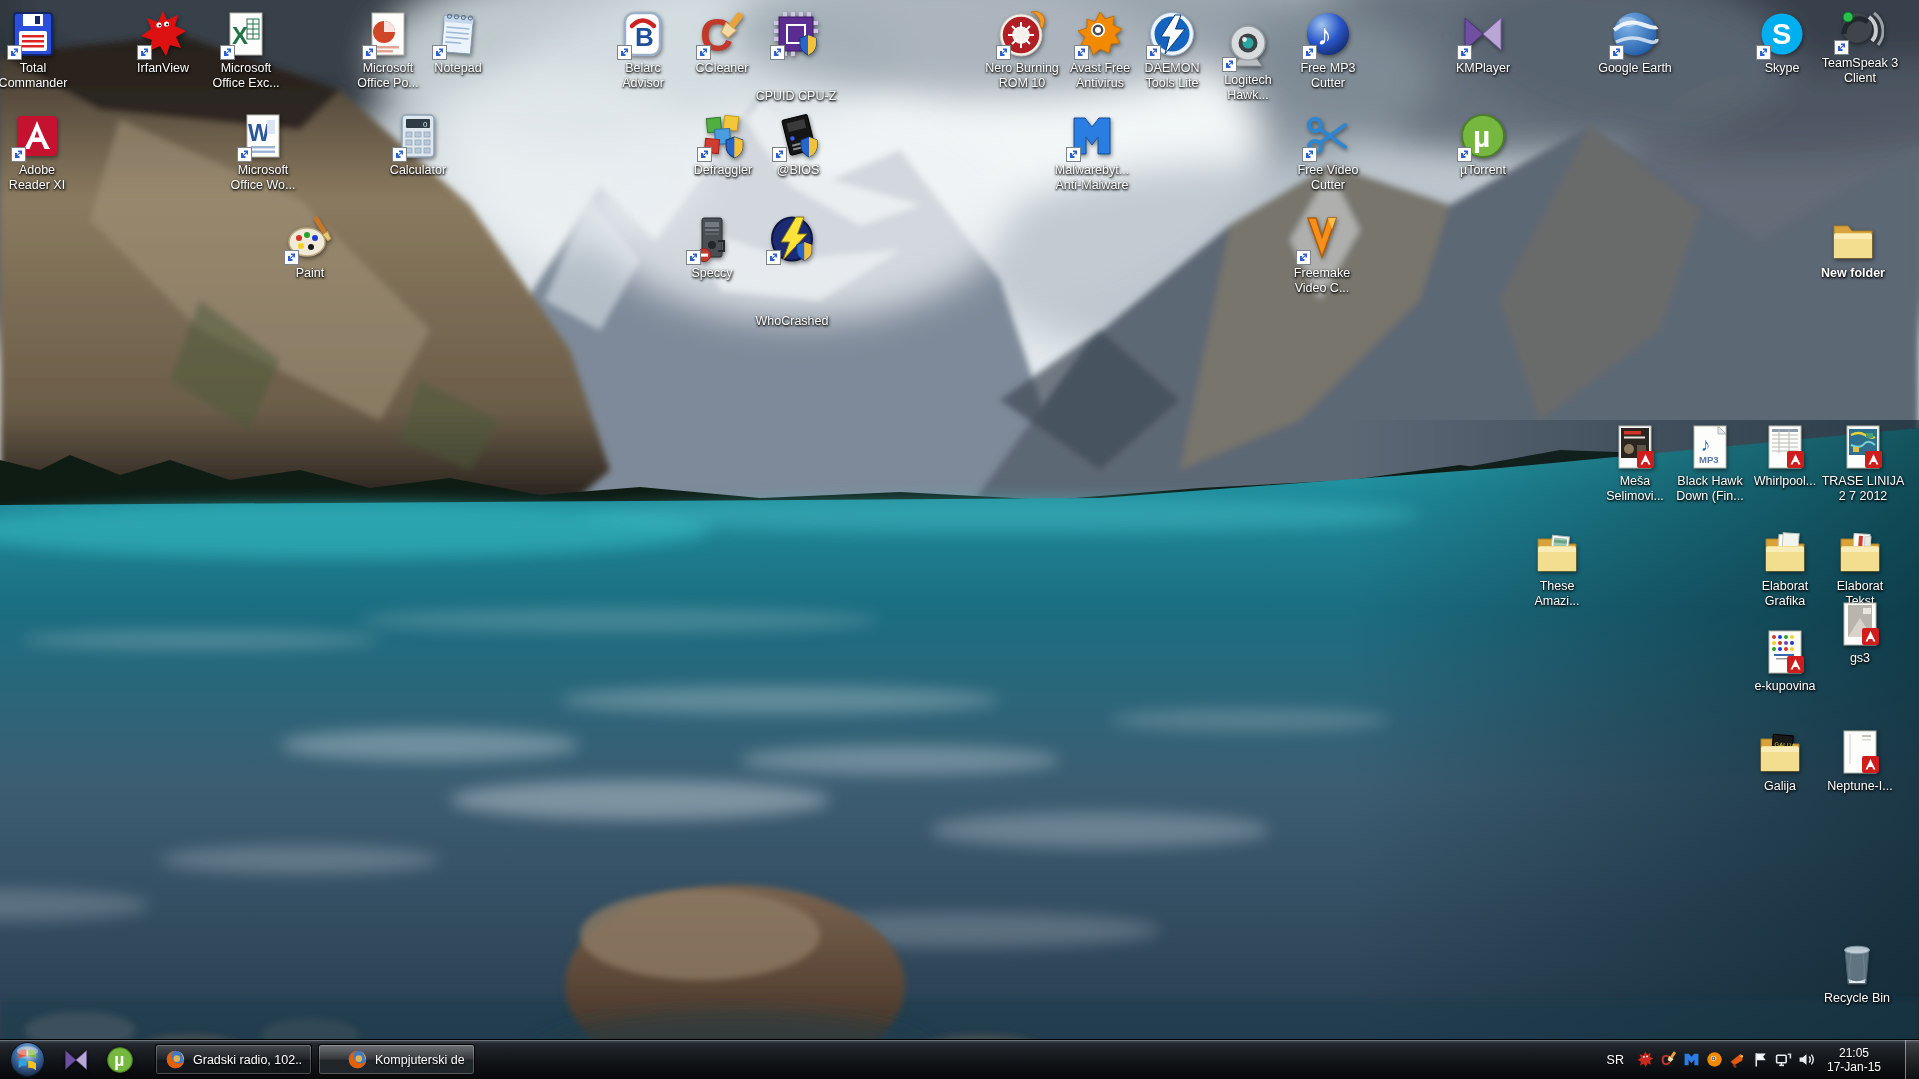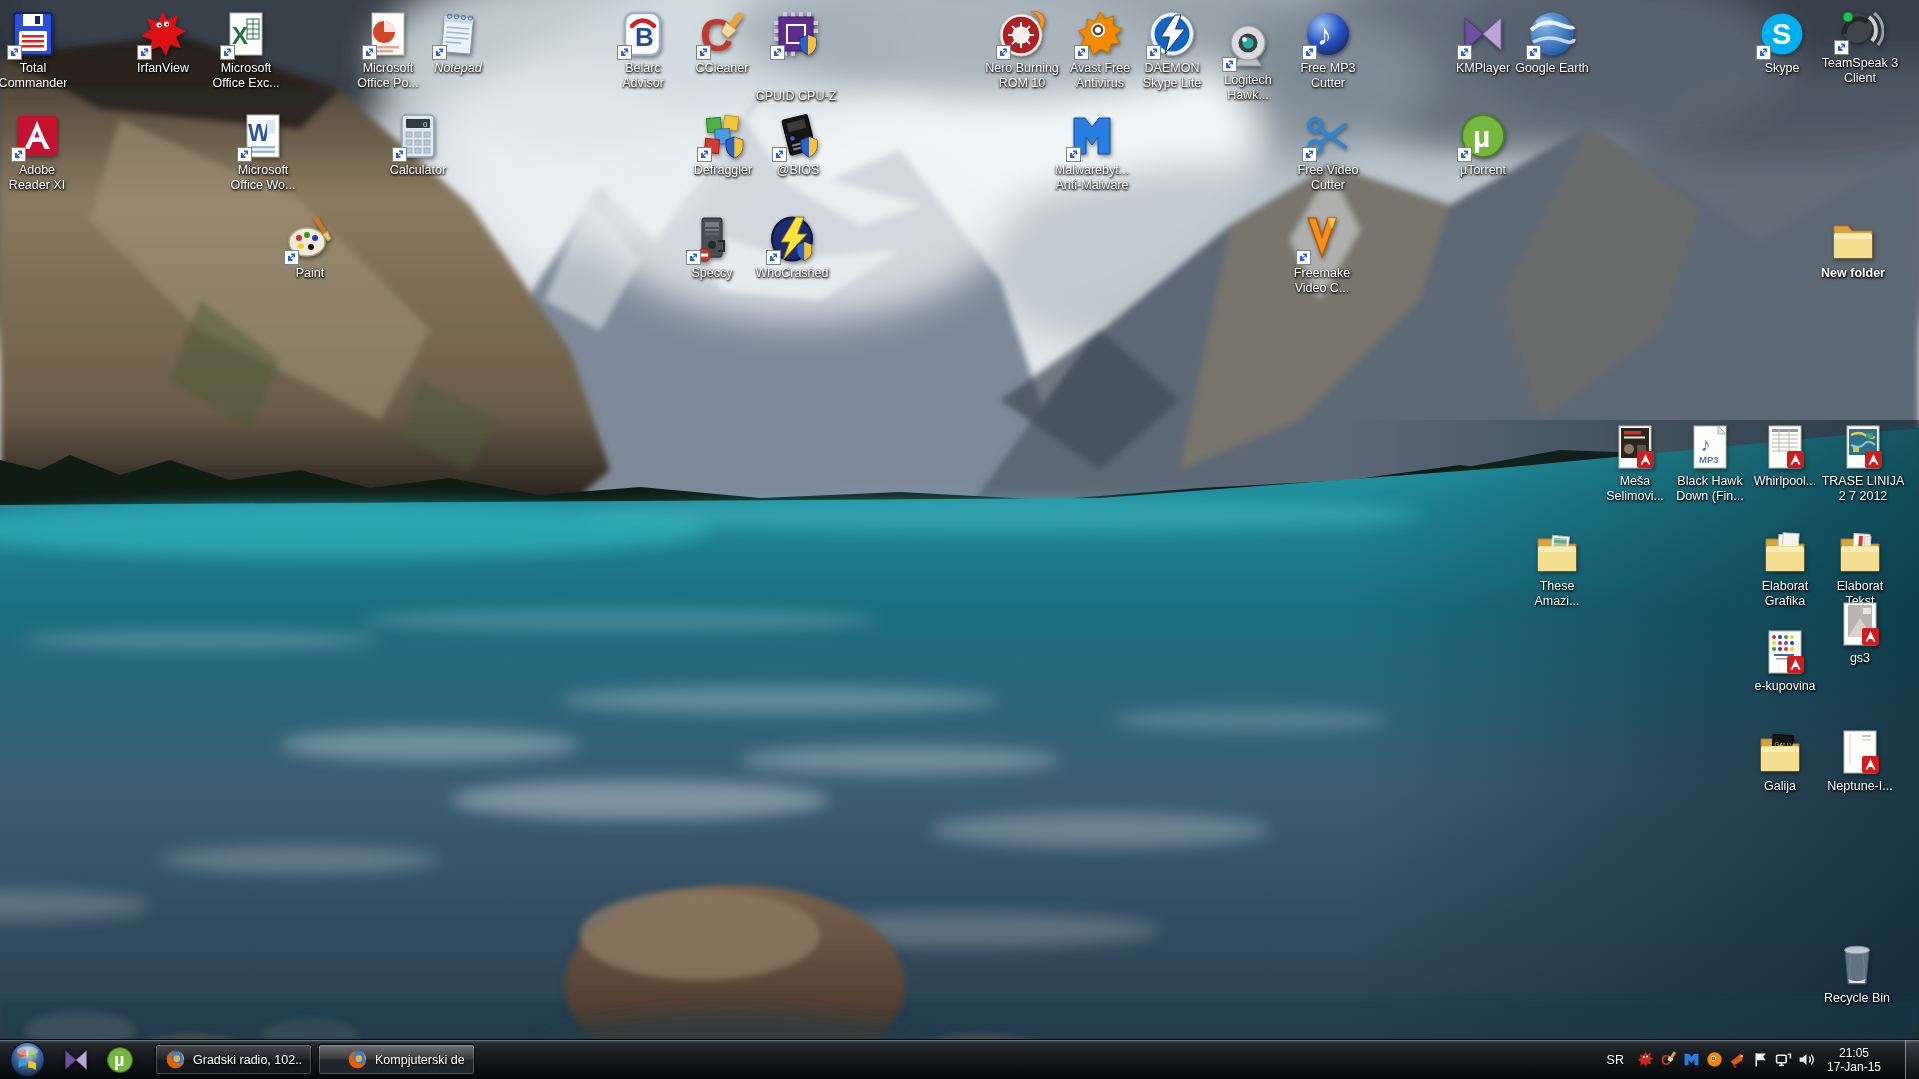--- a/index.html
+++ b/index.html
@@ -239,21 +239,21 @@
           </svg><span class="sc-badge">
             <svg viewBox="0 0 13 13">
               <path d="M3 10 L3 5 L5 5 L5 7 L8 4 L6 4 L6 2.5 L10 2.5 L10 6.5 L8.5 6.5 L8.5 5 L5.5 8 L7.5 8 L7.5 10 Z" fill="#2a5fd0" transform="rotate(0)"></path>
             </svg>
           </span></div>
         <div class="label">
           <div>Microsoft</div>
           <div>Office Po...</div>
         </div>
       </div>
-      <div class="dicon" style="left: 412px; top: 10px; font-style: italic;">
+      <div class="dicon" style="left: 412px; top: 10px;">
         <div class="art"><svg viewBox="0 0 48 48">
             <g transform="rotate(5 24 24)">
               <rect x="9" y="7" width="29" height="36" fill="#eaf2fb" stroke="#7f98b5"></rect>
               <rect x="9" y="7" width="29" height="6" fill="#c7d8ec"></rect>
               <circle cx="14" cy="7" r="2" fill="none" stroke="#5c7693"></circle>
               <circle cx="21" cy="7" r="2" fill="none" stroke="#5c7693"></circle>
               <circle cx="28" cy="7" r="2" fill="none" stroke="#5c7693"></circle>
               <circle cx="35" cy="7" r="2" fill="none" stroke="#5c7693"></circle>
               <path d="M12 18 h23 M12 23 h23 M12 28 h23 M12 33 h16" stroke="#9db8d6" stroke-width="1.6"></path>
             </g>
@@ -365,21 +365,21 @@
             <circle cx="24" cy="24" r="21.5" fill="#eef4fb" stroke="#9bb6d4"></circle>
             <circle cx="24" cy="24" r="17.5" fill="#1565c0"></circle>
             <path d="M27 5 L13 27 h8.5 L17 44 L37 19 h-9.5 L33 5 z" fill="#fff" stroke="#0a3c78"></path>
           </svg><span class="sc-badge">
             <svg viewBox="0 0 13 13">
               <path d="M3 10 L3 5 L5 5 L5 7 L8 4 L6 4 L6 2.5 L10 2.5 L10 6.5 L8.5 6.5 L8.5 5 L5.5 8 L7.5 8 L7.5 10 Z" fill="#2a5fd0" transform="rotate(0)"></path>
             </svg>
           </span></div>
         <div class="label">
           <div>DAEMON</div>
-          <div>Skype Lite</div>
+          <div>Tools Lite</div>
         </div>
       </div>
       <div class="dicon" style="left: 1202px; top: 22px;">
         <div class="art"><svg viewBox="0 0 48 48">
             <path d="M15 37 h18 l5 7 H10 z" fill="#b9bec2" stroke="#8c9296"></path>
             <circle cx="24" cy="21" r="17" fill="#d9dcde" stroke="#9aa0a5" stroke-width="1.5"></circle>
             <circle cx="24" cy="21" r="9.5" fill="#3c4347"></circle>
             <circle cx="24" cy="21" r="5.5" fill="#2aa7a0"></circle>
             <circle cx="20.5" cy="17.5" r="2.4" fill="#fff" opacity=".85"></circle>
           </svg><span class="sc-badge">
@@ -419,21 +419,21 @@
             <path d="M42 8 L24 24 L42 40 Z" fill="#b7a6d6" stroke="#7a5fa8"></path>
           </svg><span class="sc-badge">
             <svg viewBox="0 0 13 13">
               <path d="M3 10 L3 5 L5 5 L5 7 L8 4 L6 4 L6 2.5 L10 2.5 L10 6.5 L8.5 6.5 L8.5 5 L5.5 8 L7.5 8 L7.5 10 Z" fill="#2a5fd0" transform="rotate(0)"></path>
             </svg>
           </span></div>
         <div class="label">
           <div>KMPlayer</div>
         </div>
       </div>
-      <div class="dicon" style="left: 1506px; top: 10px;">
+      <div class="dicon" style="left: 1589px; top: 10px;">
         <div class="art"><svg viewBox="0 0 48 48">
             <defs>
               <radialGradient id="g_ge" cx="35%" cy="30%" r="85%">
                 <stop offset="0" stop-color="#7fb4e8"></stop>
                 <stop offset="1" stop-color="#1450a0"></stop>
               </radialGradient>
             </defs>
             <circle cx="24" cy="24" r="21.5" fill="url(#g_ge)"></circle>
             <path d="M3 20 Q16 9 30 14 T46 17" stroke="#eef4fa" stroke-width="4" fill="none" opacity=".95"></path>
             <path d="M5 32 Q20 25 33 30 T46 29" stroke="#dce8f4" stroke-width="3.5" fill="none" opacity=".85"></path>
@@ -651,21 +651,21 @@
             <rect x="12" y="38.6" width="8" height="3" fill="#fff"></rect>
           </svg><span class="sc-badge">
             <svg viewBox="0 0 13 13">
               <path d="M3 10 L3 5 L5 5 L5 7 L8 4 L6 4 L6 2.5 L10 2.5 L10 6.5 L8.5 6.5 L8.5 5 L5.5 8 L7.5 8 L7.5 10 Z" fill="#2a5fd0" transform="rotate(0)"></path>
             </svg>
           </span></div>
         <div class="label">
           <div>Speccy</div>
         </div>
       </div>
-      <div class="dicon" style="left: 746px; top: 215px;">
+      <div class="dicon" style="left: 746px; top: 215px; gap: 48px;">
         <div class="art"><svg viewBox="0 0 48 48">
             <ellipse cx="24" cy="24" rx="20" ry="21.5" fill="#1c2a72" stroke="#0d1540" stroke-width="2"></ellipse>
             <path d="M28 2 L13 27 h8.5 L15 45 L39 19 h-9.5 L36 2 z" fill="#ffe23a" stroke="#8a7a10"></path>
             <g transform="translate(27,26) scale(0.46)">
               <path d="M20 2 L36 8 V20 C36 32 28 38 20 42 C12 38 4 32 4 20 V8 Z" fill="#2a64c8" stroke="#123a78" stroke-width="2"></path>
               <path d="M20 2 L36 8 V20 C36 32 28 38 20 42 Z" fill="#f4c23a"></path>
             </g>
           </svg><span class="sc-badge">
             <svg viewBox="0 0 13 13">
               <path d="M3 10 L3 5 L5 5 L5 7 L8 4 L6 4 L6 2.5 L10 2.5 L10 6.5 L8.5 6.5 L8.5 5 L5.5 8 L7.5 8 L7.5 10 Z" fill="#2a5fd0" transform="rotate(0)"></path>

